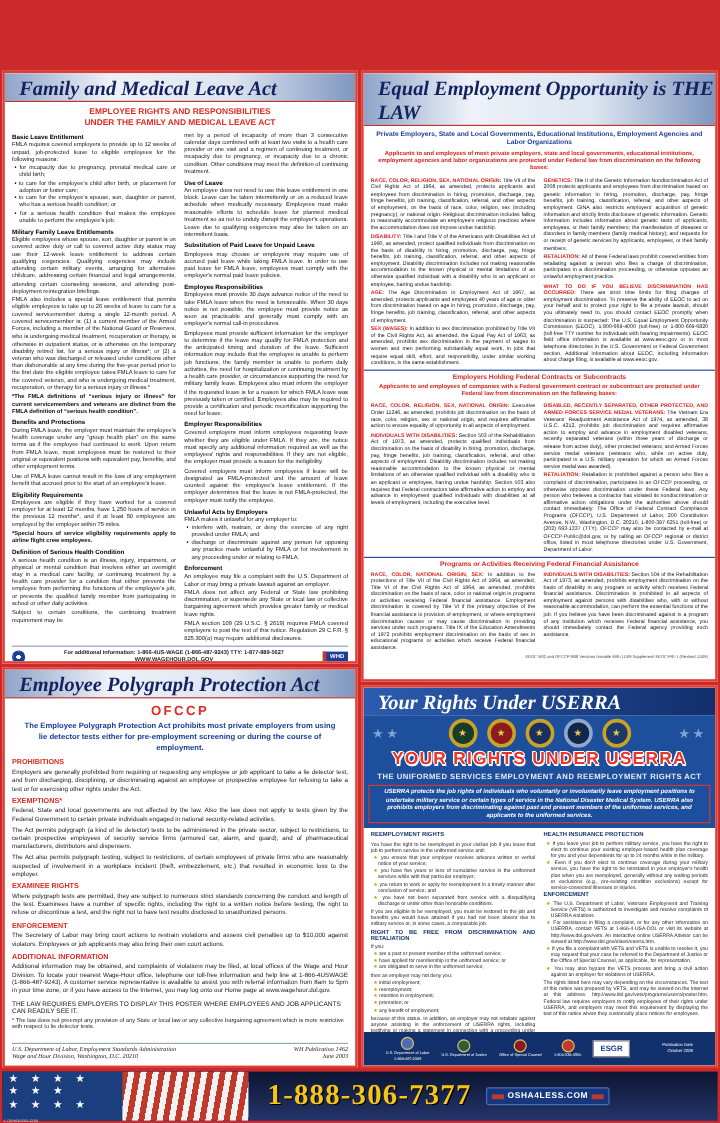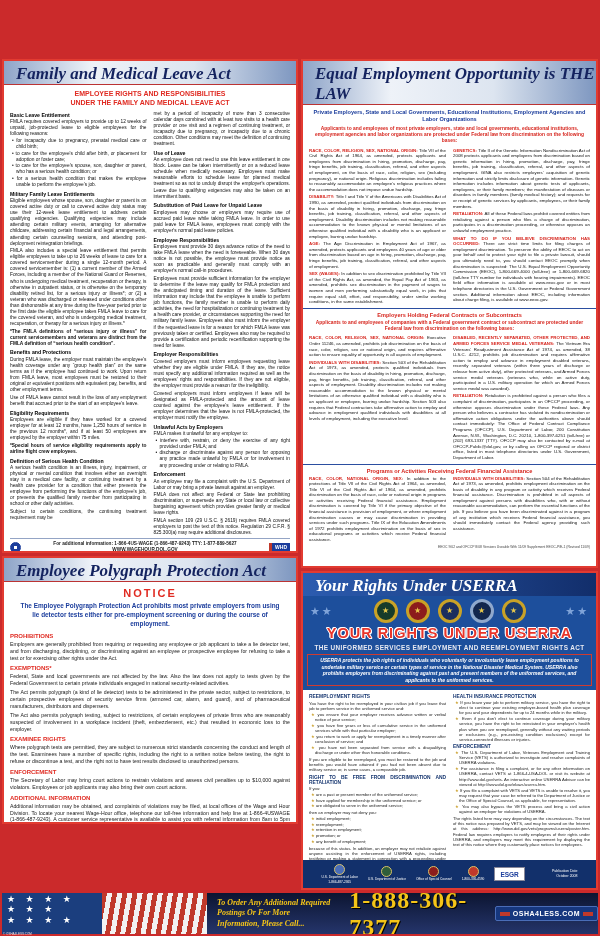--- a/index.html
+++ b/index.html
@@ -21,21 +21,21 @@
   .eagle-seal { width:34px; height:34px; border-radius:50%; border:2px solid #b9a14a;
                 background:radial-gradient(circle,#f7f3e2 0 52%,#cdd6b8 53% 68%,#b9a14a 69%); position:relative; }
   .eagle-seal::after { content:""; position:absolute; left:10px; top:9px; width:12px; height:9px;
                        background:#6b4f2a; border-radius:50% 50% 20% 20%; }
 
   
   .grid { position:absolute; left:2px; top:59px; width:596px; height:831px; display:flex; gap:3px; }
   .gcol { display:flex; flex-direction:column; gap:3px; }
   .gcol.left { width:296px; } .gcol.right { width:297px; }
   .quad { background:#fff; border:2px solid #e23b31; display:flex; flex-direction:column; overflow:hidden; }
-  .quad.fmla { height:494px; } .quad.poly { height:268px; }
+  .quad.fmla { height:494px; } .quad.poly { height:334px; }
   .quad.eeo { height:552px; } .quad.userra { height:346px; }
 
   .qhead { flex:0 0 21px; background:linear-gradient(90deg,#8ea4c8 0%,#eef2f8 30%,#dde5f0 65%,#7e97c0 100%);
            color:#14235f; font-family:"Liberation Serif",serif; font-style:italic; font-weight:bold;
            font-size:17px; padding:3px 0 0 12px; border-bottom:1px solid #b33; }
   .userra .qhead { background:linear-gradient(90deg,#2c5cb0,#122e6b); color:#fff; border-bottom:0; }
   .qbody { flex:1; padding:3px 6px; overflow:hidden; display:flex; flex-direction:column; }
 
   .cols { display:flex; gap:7px; flex:1; }
   .col { flex:1; text-align:justify; }
@@ -187,21 +187,21 @@
               <div class="whd-logo">WHD</div>
             </div>
 
           </div>
         </div>
       </div>
 
       <div class="quad poly">
         <div class="qhead">Employee Polygraph Protection Act</div>
         <div class="qbody">
-          <div class="poly-notice">NOTICE</div>
+          <div class="poly-notice">OFCCP</div>
           <div class="poly-intro">The Employee Polygraph Protection Act prohibits most private employers from using lie detector tests either for pre-employment screening or during the course of employment.</div>
           <div>
               <div class="bh">PROHIBITIONS</div>
               <div class="bp">Employers are generally prohibited from requiring or requesting any employee or job applicant to take a lie detector test, and from discharging, disciplining, or discriminating against an employee or prospective employee for refusing to take a test or for exercising other rights under the Act.</div>
               <div class="bh">EXEMPTIONS*</div>
               <div class="bp">Federal, State and local governments are not affected by the law. Also the law does not apply to tests given by the Federal Government to certain private individuals engaged in national security-related activities.</div>
               <div class="bp">The Act permits polygraph (a kind of lie detector) tests to be administered in the private sector, subject to restrictions, to certain prospective employees of security service firms (armored car, alarm, and guard), and of pharmaceutical manufacturers, distributors and dispensers.</div>
               <div class="bp">The Act also permits polygraph testing, subject to restrictions, of certain employees of private firms who are reasonably suspected of involvement in a workplace incident (theft, embezzlement, etc.) that resulted in economic loss to the employer.</div>
               <div class="bh">EXAMINEE RIGHTS</div>
               <div class="bp">Where polygraph tests are permitted, they are subject to numerous strict standards concerning the conduct and length of the test. Examinees have a number of specific rights, including the right to a written notice before testing, the right to refuse or discontinue a test, and the right not to have test results disclosed to unauthorized persons.</div>
@@ -355,21 +355,20 @@
     </div>
   </div>
 
   <div class="bottom">
     <div class="flag-zone">
       <div class="flag-stars" style="white-space:pre-line">★ ★ ★ ★
 ★ ★ ★
 ★ ★ ★ ★</div>
       <div class="flag-stripes"></div>
     </div>
-    <div class="order-text">To Order Any Additional Required Postings Or For More Information, Please Call...</div>
     <div class="phone">1-888-306-7377</div>
     <div class="osha-logo">
       <div class="osha-bar"></div>
       <div class="osha-text">OSHA4LESS.COM</div>
       <div class="osha-bar"></div>
     </div>
   </div>
   <div class="copyright">© OSHA4LESS.COM</div>
 </div>
 

